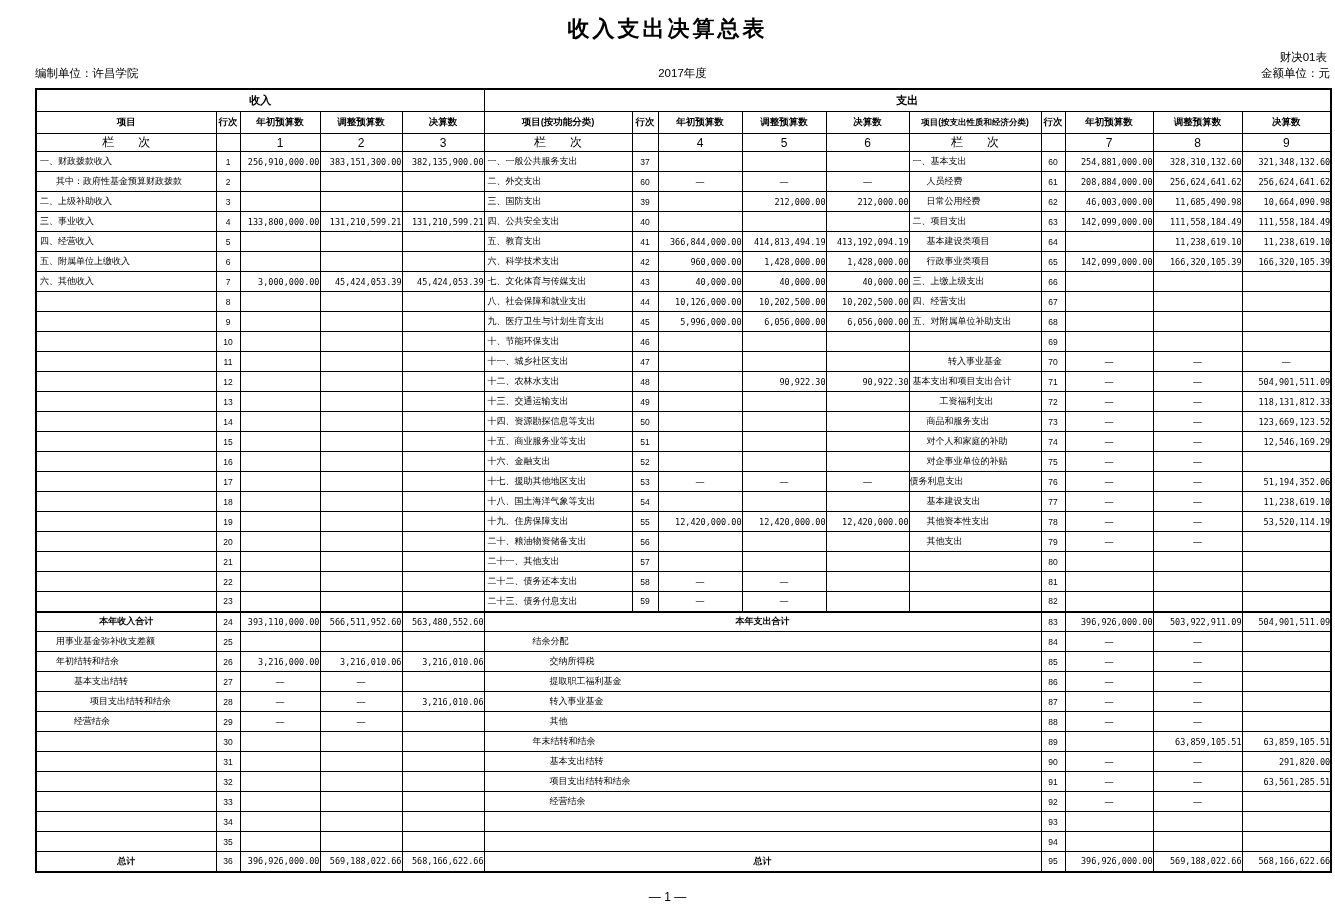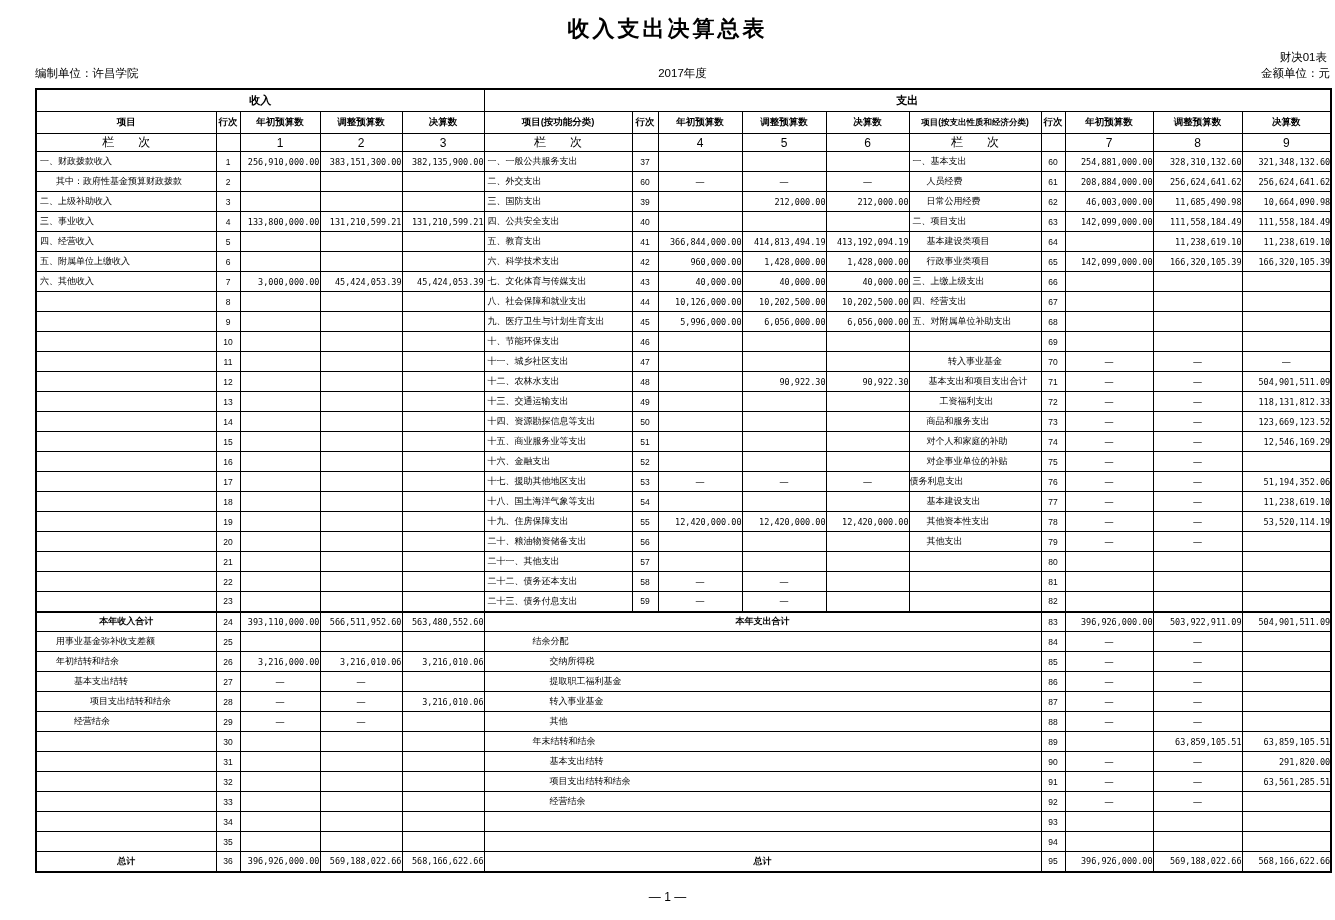--- a/index.html
+++ b/index.html
@@ -304,21 +304,21 @@
         <td class="item" style="padding-left: 3px;"></td>
         <td class="rowno">12</td>
         <td class="amt"></td>
         <td class="amt"></td>
         <td class="amt"></td>
         <td class="item" style="padding-left: 3px;">十二、农林水支出</td>
         <td class="rowno">48</td>
         <td class="amt"></td>
         <td class="amt">90,922.30</td>
         <td class="amt">90,922.30</td>
-        <td class="item" style="padding-left: 19px;">基本支出和项目支出合计</td>
+        <td class="item" style="padding-left: 3px;">基本支出和项目支出合计</td>
         <td class="rowno">71</td>
         <td class="amt dash">—</td>
         <td class="amt dash">—</td>
         <td class="amt">504,901,511.09</td>
       </tr>
       <tr>
         <td class="item" style="padding-left: 3px;"></td>
         <td class="rowno">13</td>
         <td class="amt"></td>
         <td class="amt"></td>

